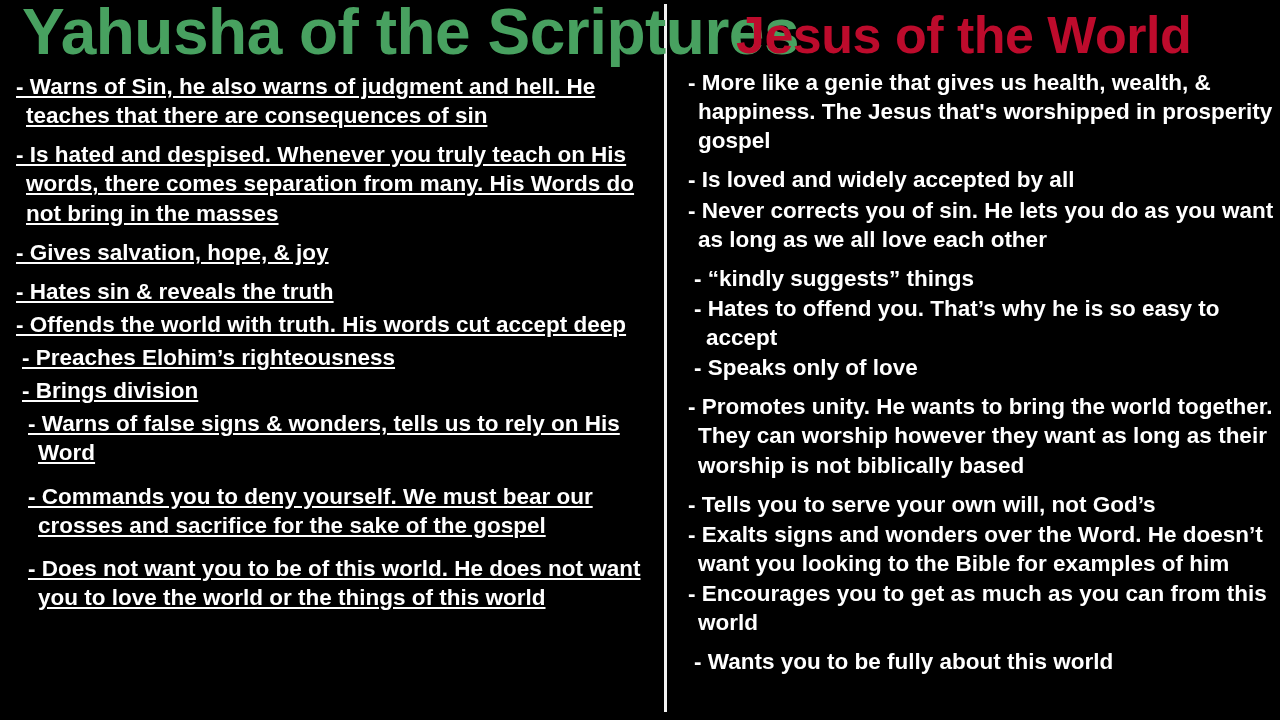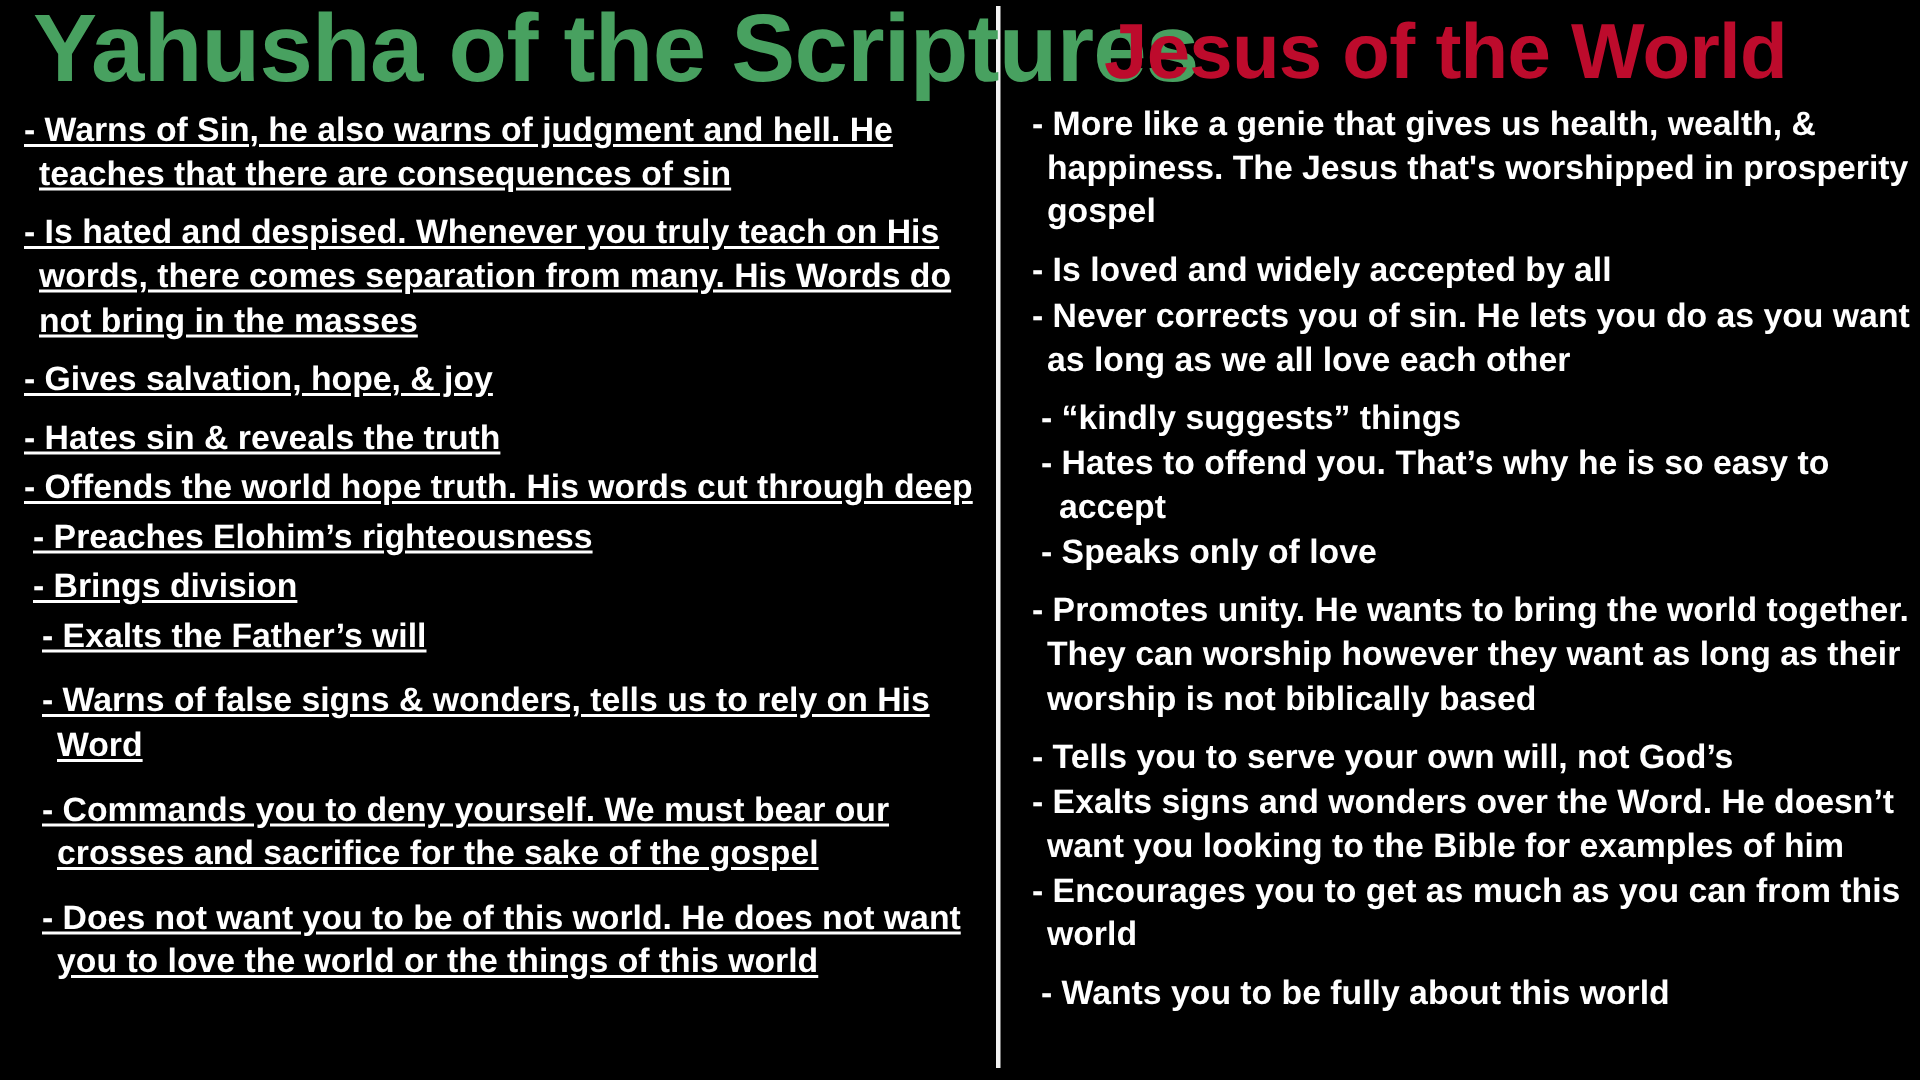--- a/index.html
+++ b/index.html
@@ -108,24 +108,23 @@
   <div class="divider"></div>
 
   <div class="column column-left">
     <h1 class="heading heading-left">Yahusha of the Scriptures</h1>
 
     <ul class="bullets">
       <li class="bullet">- Warns of Sin, he also warns of judgment and hell.  He teaches that there are consequences of sin</li>
       <li class="bullet">- Is hated and despised.  Whenever you truly teach on His words, there comes separation from many. His Words do not bring in the masses</li>
       <li class="bullet">- Gives salvation, hope, &amp; joy</li>
       <li class="bullet tight">- Hates sin &amp; reveals the truth</li>
-      <li class="bullet tight">- Offends the world hope truth. His words cut through deep</li>
+      <li class="bullet tight">- Offends the world with truth. His words cut accept deep</li>
       <li class="bullet tight indent-1">- Preaches Elohim’s righteousness</li>
       <li class="bullet tight indent-1">- Brings division</li>
-      <li class="bullet gap-lg indent-2">- Exalts the Father’s will</li>
       <li class="bullet gap-lg indent-2">- Warns of false signs &amp; wonders, tells us to rely on His Word</li>
       <li class="bullet gap-lg indent-2">- Commands you to deny yourself.  We must bear our crosses and sacrifice for the sake of the gospel</li>
       <li class="bullet indent-2">- Does not want you to be of this world. He does not want you to love the world or the things of this world</li>
     </ul>
   </div>
 
   <div class="column column-right">
     <h1 class="heading heading-right">Jesus of the World</h1>
 
     <ul class="bullets">

